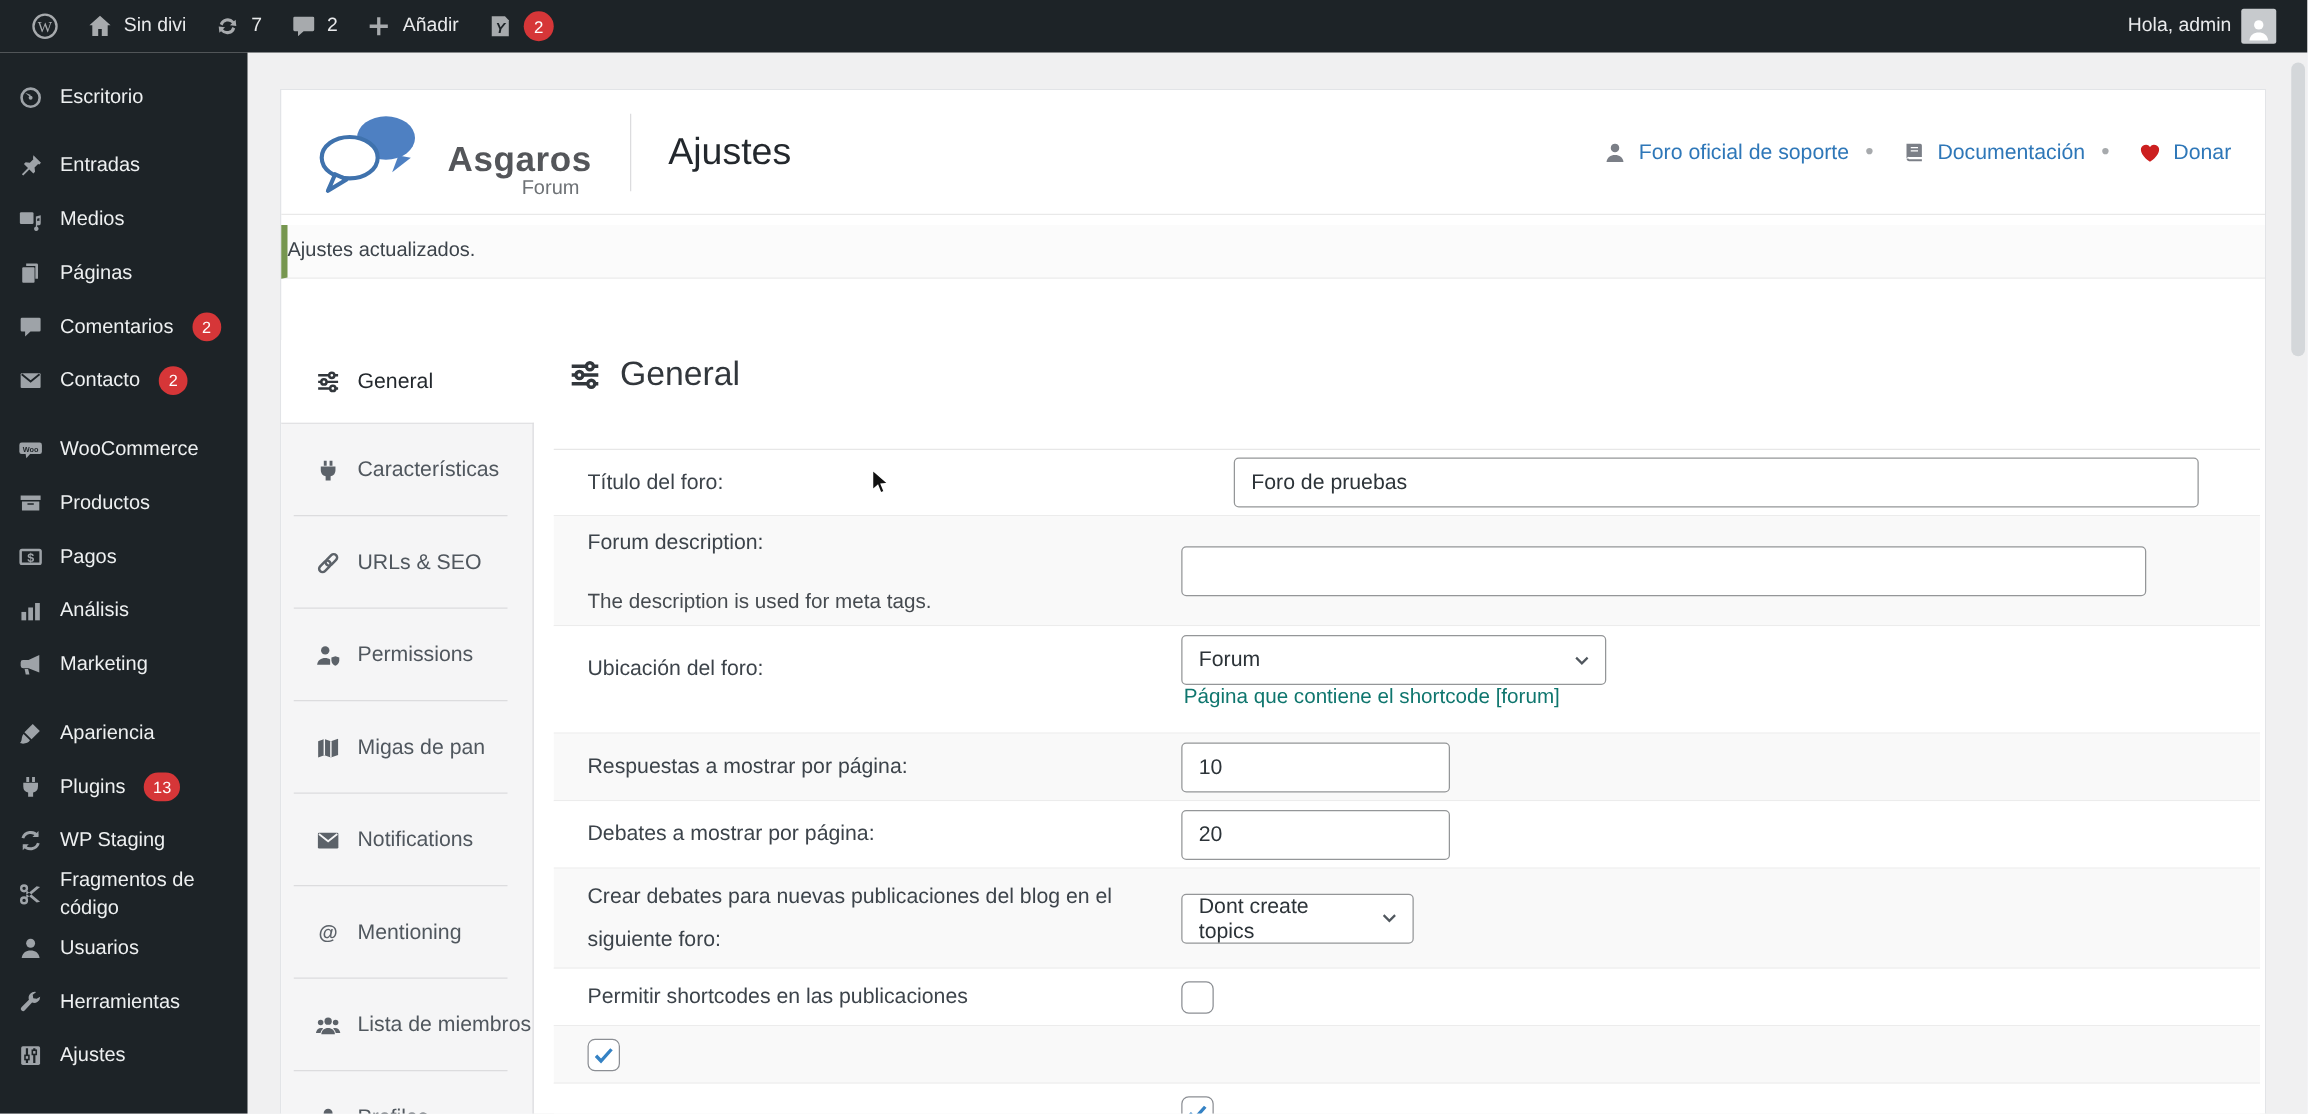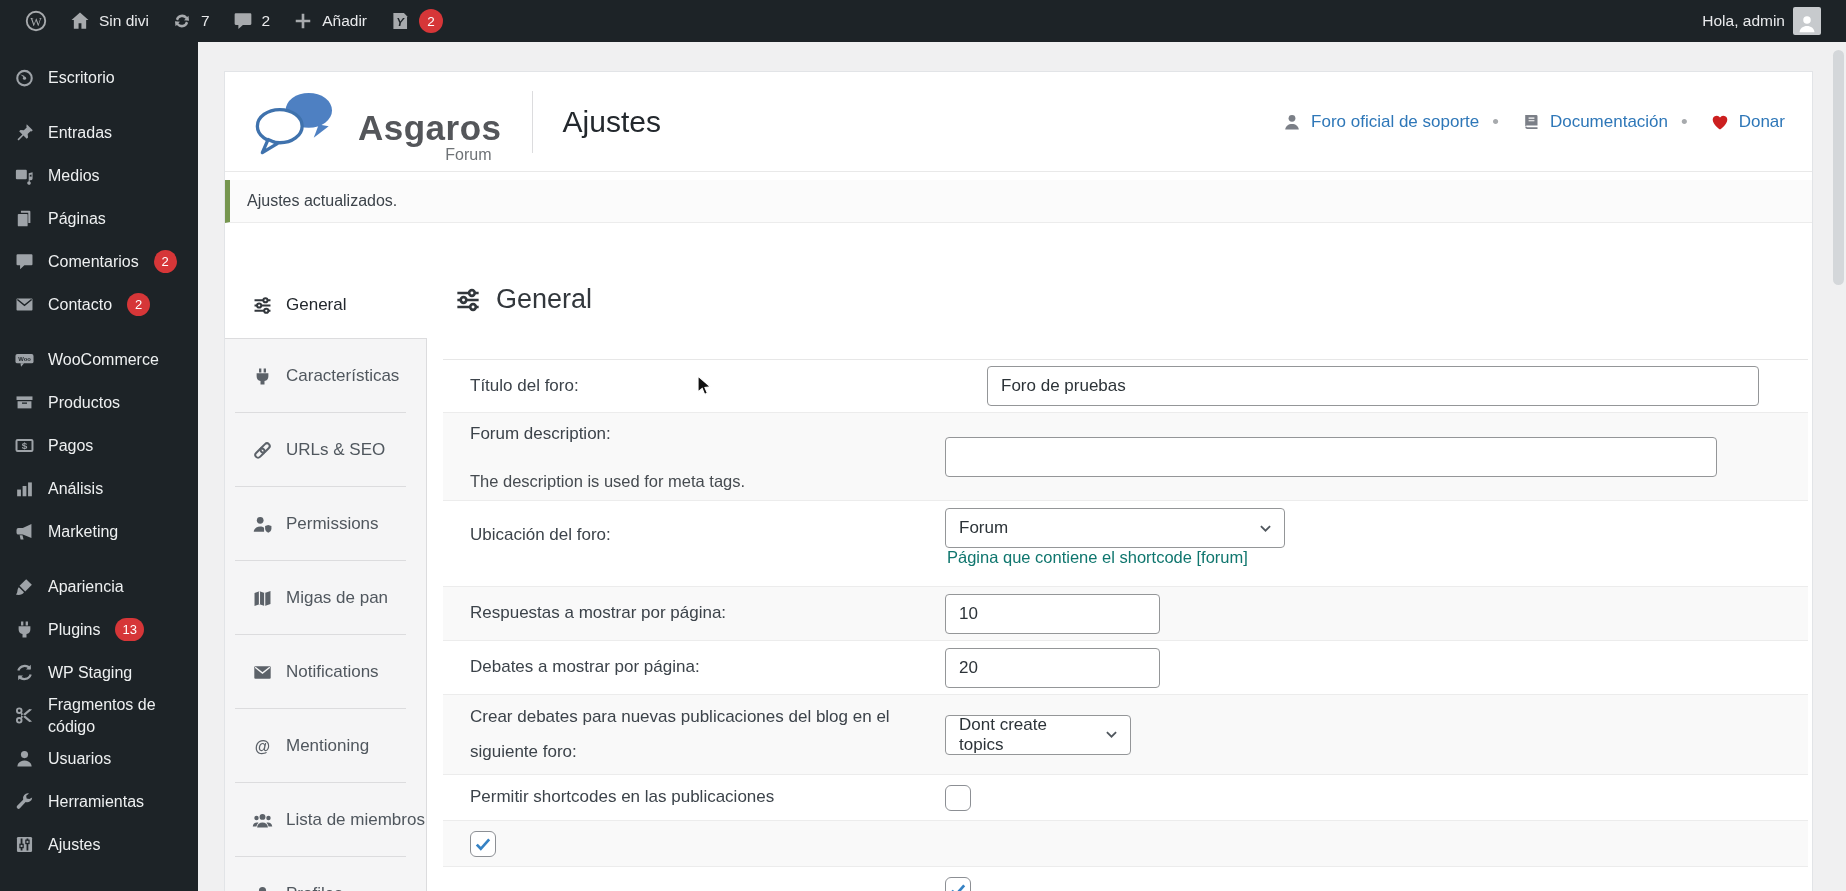--- a/index.html
+++ b/index.html
@@ -31,34 +31,34 @@
 
   
   .main { position:absolute; top:42px; left:198px; right:0; bottom:0; background:#f0f0f1; overflow:hidden; }
   .card { margin:29px 33px 0 26px; background:#fff; border:1px solid #e2e4e7; min-height:900px; }
 
   
   .card-header { height:100px; display:flex; align-items:center; padding:0 27px; border-bottom:1px solid #e9e9e9; }
   .logo-wrap { display:flex; align-items:center; gap:14px; }
   .logo-svg { width:92px; height:68px; }
   .logo-text { display:flex; flex-direction:column; align-items:flex-end; }
-  .logo-title { font-size:35px; color:#54565a; font-weight:bold; letter-spacing:.5px;margin-top:29px; }
+  .logo-title { font-size:28px; color:#54565a; font-weight:bold; letter-spacing:.5px;margin-top:29px; }
   .logo-sub { font-size:16px; color:#6e7276; margin-right:10px; margin-top:-2px; }
   .hdr-divider { width:1px; height:62px; background:#dcdcde; margin:0 30px; }
   .page-title { font-size:30px; font-weight:400; color:#23282d; }
   .hlinks { margin-left:auto; display:flex; align-items:center; font-size:17px; }
   .hlink { display:flex; align-items:center; gap:9px; color:var(--link-blue,#2e77b8); text-decoration:none; cursor:pointer; }
   .hlink + .hlink::before { content:"•"; color:#a7aaad; margin:0 13px; font-size:19px; }
   .hlink-icon { width:20px; height:20px; color:#7b7f87; }
   .hlink-icon svg { width:20px; height:20px; }
   .hlink-icon.heart { color:var(--heart-red,#cc1f1f); }
 
   
   .notice { margin-top:8px; height:43px; background:#fbfbfb; border-left:5px solid var(--notice-green,#76964f);
-    border-bottom:1px solid #ececec; display:flex; align-items:center; padding-left:17px; font-size:16px; color:#3c434a; }
+    border-bottom:1px solid #ececec; display:flex; align-items:center; font-size:16px; color:#3c434a; }
 
   
   .content-row { margin-top:49px; display:flex; align-items:stretch; min-height:650px; }
   .tabs-col { width:202px; flex:none; display:flex; flex-direction:column; }
   .tab-item { position:relative; display:flex; align-items:center; gap:13px; padding-left:27px; height:74px;
     color:#50575e; font-size:17px; cursor:pointer; }
   .tab-icon { width:21px; height:21px; color:#5c6269; }
   .tab-icon svg { width:21px; height:21px; }
   .tab-item--active { height:66px; background:#fff; color:#23282d; }
   .tab-item--active .tab-icon { color:#32373c; }

